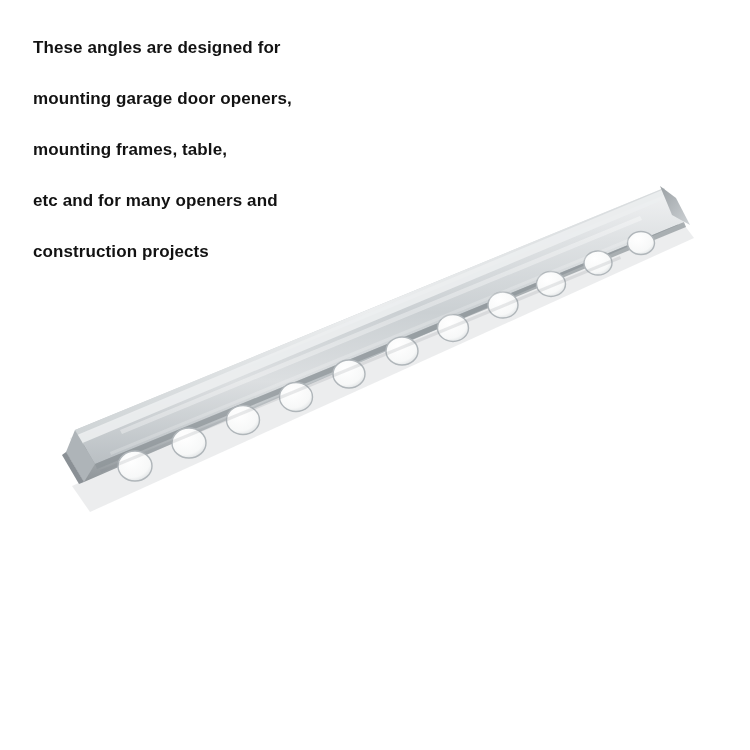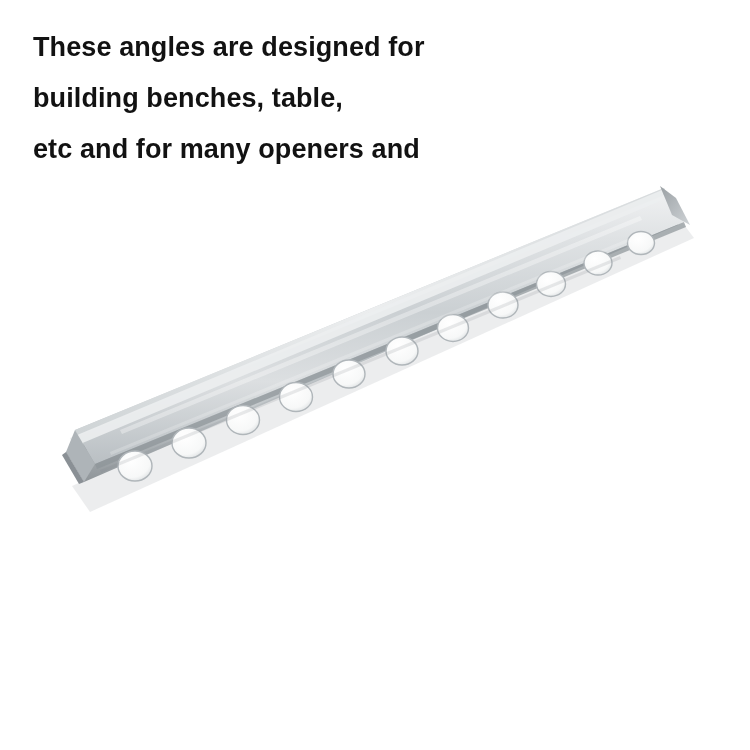--- a/index.html
+++ b/index.html
@@ -21,21 +21,21 @@
   
   .caption {
     position: absolute;
     left: 33px;
     top: 22px;
     width: 560px;
     z-index: 5;
   }
   .caption-line {
     font-family: "Liberation Sans", sans-serif;
-    font-size: 27px;
+    font-size: 17px;
     font-weight: 700;
     color: #121212;
     line-height: 51px;
     letter-spacing: 0.1px;
     white-space: nowrap;
   }
 
   
   .photo {
     position: absolute;
@@ -137,17 +137,19 @@
       <g opacity="0.35">
         <polygon points="120,430 640,216 642,220 122,434" fill="#ffffff"></polygon>
         <polygon points="110,452 630,238 631,241 111,455" fill="#ffffff" opacity="0.6"></polygon>
         <polygon points="100,470 620,256 621,259 101,473" fill="#7f868b" opacity="0.5"></polygon>
       </g>
     </svg>
   </div>
 
   <div class="caption">
     <div class="caption-line">These angles are designed for</div>
-    <div class="caption-line">building benches, table,</div>
+    <div class="caption-line">mounting garage door openers,</div>
+    <div class="caption-line">mounting frames, table,</div>
     <div class="caption-line">etc and for many openers and</div>
+    <div class="caption-line">construction projects</div>
   </div>
 
 </div>
 
 </body></html>

